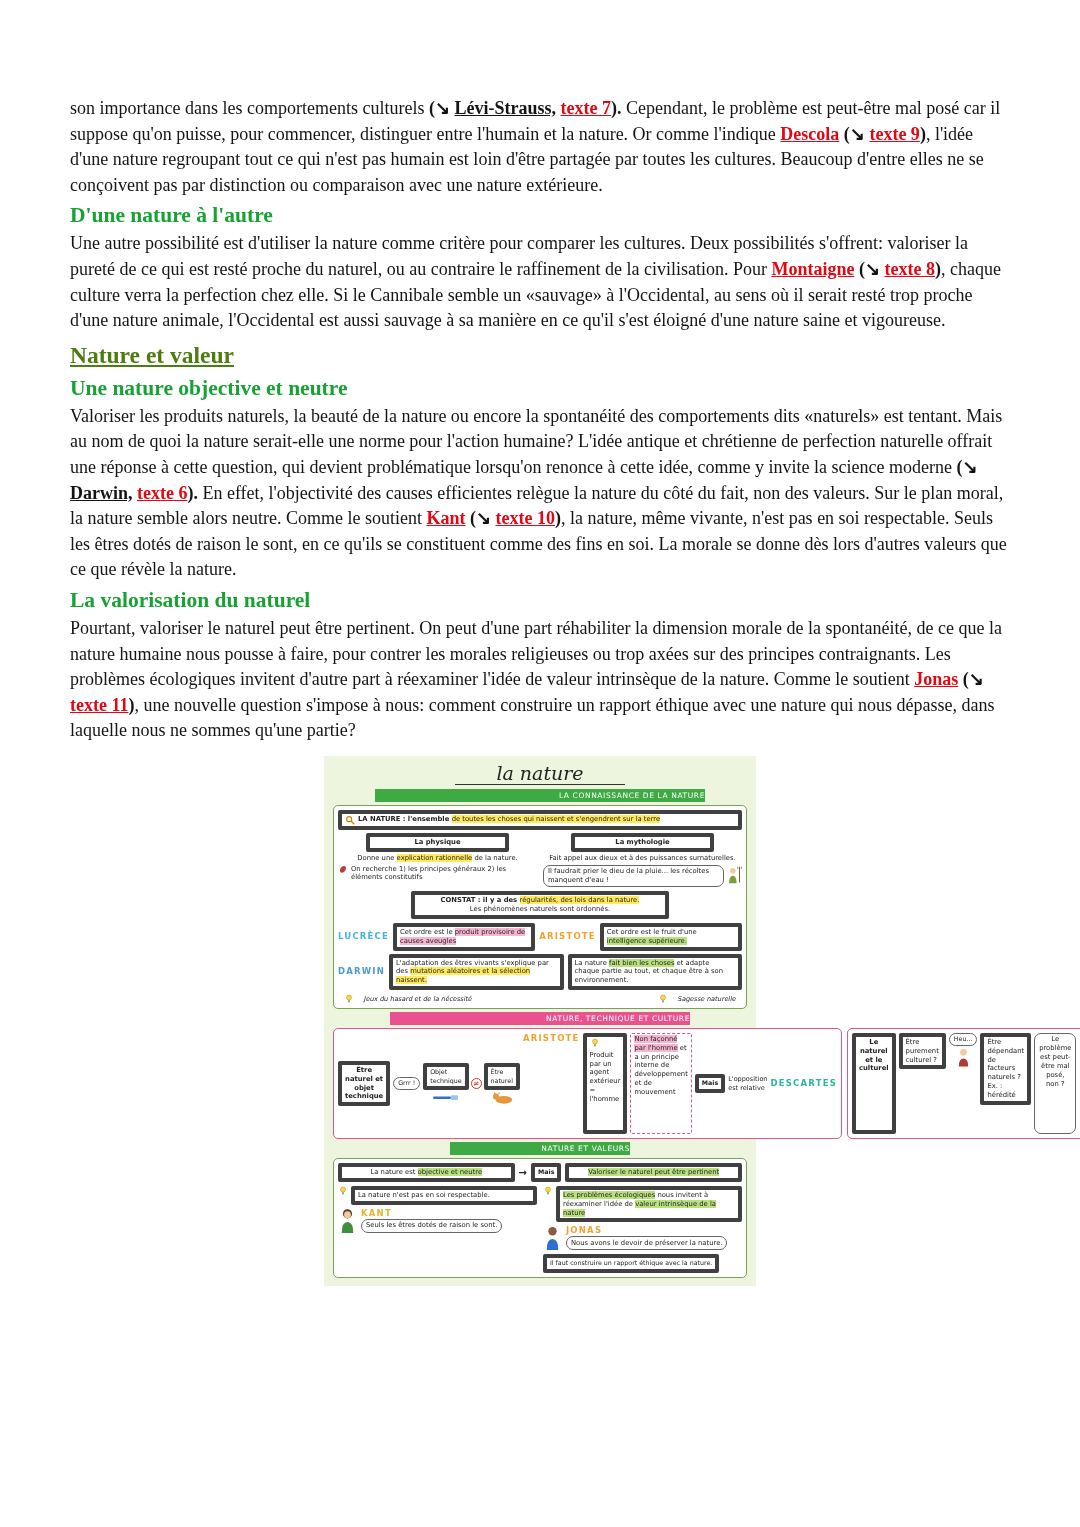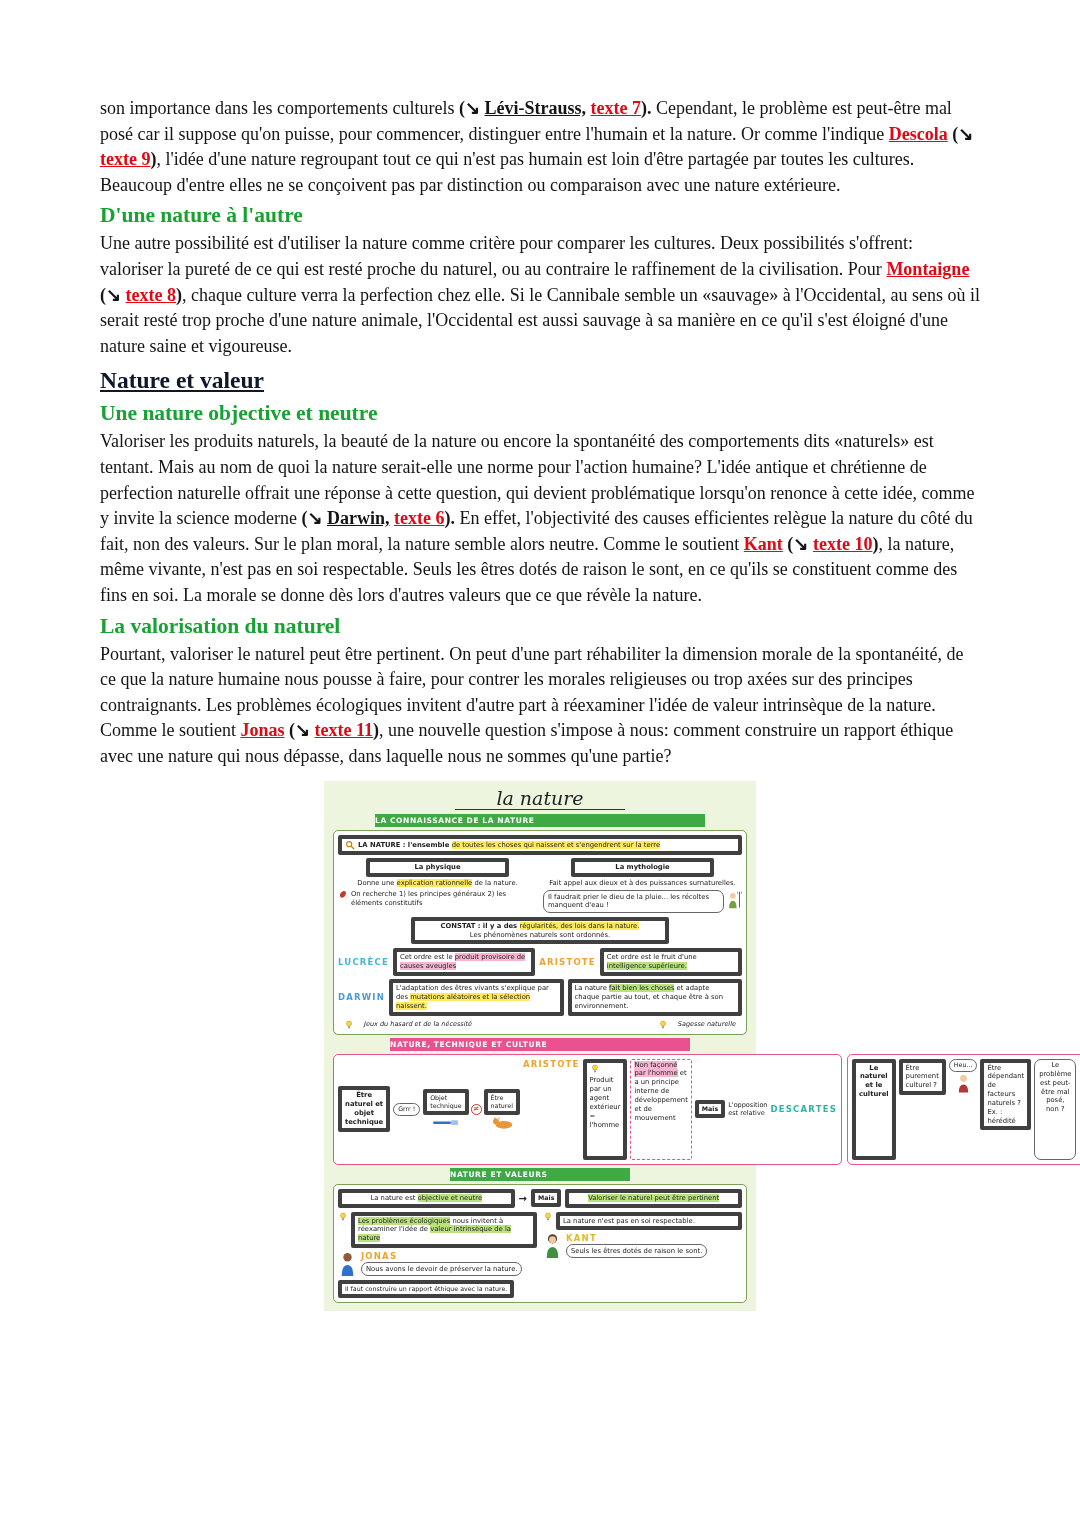--- a/index.html
+++ b/index.html
@@ -1,31 +1,31 @@
 <!DOCTYPE html>
 <html><head>
 <meta charset="utf-8">
 <style>
   *{box-sizing:border-box;}
   html,body{margin:0;padding:0;}
   body{width:1080px;background:#fff;color:#141414;font-family:"Liberation Serif",serif;}
-  .page{width:1080px;min-height:1527px;padding:96px 100px 24px;}
+  .page{width:1080px;min-height:1527px;padding:96px 70px 24px;}
   .para{margin:0;font-size:18px;line-height:25.6px;}
   .head-green{color:#18a233;font-size:21.5px;line-height:30px;font-weight:bold;margin:2px 0 1px;}
-  .head-red{color:#0f172a;font-size:23.5px;line-height:32px;font-weight:bold;text-decoration:underline;margin:5px 0 1px;}
+  .head-red{color:#4d7c0f;font-size:23.5px;line-height:32px;font-weight:bold;text-decoration:underline;margin:5px 0 1px;}
   .seg-b{font-weight:bold;}
   a{cursor:pointer;}
   a.seg-bu{font-weight:bold;text-decoration:underline;color:#141414;}
   a.seg-r{font-weight:bold;text-decoration:underline;color:#e30613;}
 
   
   .info-wrap{width:432px;margin:12px auto 0;}
   .info{width:432px;background:#edf5df;padding:6px 9px 8px;font-family:"DejaVu Sans",sans-serif;color:#222;}
   .info-title{text-align:center;font-family:"DejaVu Serif",serif;font-style:italic;font-size:19px;line-height:22px;border-bottom:1px solid #333;width:170px;margin:0 auto 4px;}
-  .banner{display:block;color:#fff;font-weight:bold;font-size:7.5px;letter-spacing:.6px;text-align:left;padding:2px 0;margin:3px auto;}
+  .banner{display:block;color:#fff;font-weight:normal;font-size:7.5px;letter-spacing:.6px;text-align:right;padding:2px 0;margin:3px auto;}
   .bg-green{background:#3fa944;}
   .bg-pink{background:#e8538f;}
   .w-a{width:330px;} .w-b{width:300px;} .w-c{width:180px;}
   .panel{background:#fff;border:1px solid #7aa05a;border-radius:5px;padding:4px;font-size:6.8px;line-height:1.3;}
   .pinkb{border-color:#e8538f;}
   .box{border:4px solid #404040;background:#fff;border-radius:2px;padding:1px 3px;}
   .tbox{font-weight:bold;text-align:center;}
   .b{font-weight:bold;}
   .hl-y{background:#ffe95c;}
   .hl-p{background:#f6b6d2;}
@@ -243,53 +243,53 @@
           <div class="box chip b">Mais</div>
           <div class="box vhead"><span class="hl-g">Valoriser le naturel peut être pertinent</span></div>
         </div>
         <div class="vrow2">
           <div class="vcol">
             <div class="caprow">
               <svg class="ic" viewBox="0 0 10 14">
                   <circle cx="5" cy="5" r="3.5" fill="#ffd83d" stroke="#b8912a" stroke-width="0.8"></circle>
                   <rect x="3.6" y="8.6" width="2.8" height="3" fill="#9aa0a6"></rect>
                 </svg>
+              <div class="box grow">La nature n'est pas en soi respectable.</div>
+            </div>
+            <div class="kj">
+              <svg class="person big" viewBox="0 0 18 24">
+                  <circle cx="9" cy="5.6" r="4.4" fill="#5a3d28"></circle>
+                  <circle cx="9" cy="6.4" r="3.3" fill="#f2c9a0"></circle>
+                  <path d="M3.5 24 Q3.5 13.5 9 13.5 Q14.5 13.5 14.5 24 Z" fill="#3f8f3f"></path>
+                </svg>
+              <div>
+                <div class="phil ph-kant">KANT</div>
+                <div class="bubble">Seuls les êtres dotés de raison le sont.</div>
+              </div>
+            </div>
+          </div>
+          <div class="vcol">
+            <div class="caprow">
+              <svg class="ic" viewBox="0 0 10 14">
+                  <circle cx="5" cy="5" r="3.5" fill="#ffd83d" stroke="#b8912a" stroke-width="0.8"></circle>
+                  <rect x="3.6" y="8.6" width="2.8" height="3" fill="#9aa0a6"></rect>
+                </svg>
               <div class="box grow"><span class="hl-g">Les problèmes écologiques</span><span> nous invitent à réexaminer l'idée de </span><span class="hl-g">valeur intrinsèque de la nature</span></div>
             </div>
             <div class="kj">
               <svg class="person big" viewBox="0 0 18 24">
                   <circle cx="9" cy="6" r="4" fill="#8d5a3b"></circle>
                   <path d="M3.5 24 Q3.5 13.5 9 13.5 Q14.5 13.5 14.5 24 Z" fill="#2f6fd0"></path>
                 </svg>
               <div>
                 <div class="phil ph-jonas">JONAS</div>
                 <div class="bubble">Nous avons le devoir de préserver la nature.</div>
               </div>
               <div class="box note">Il faut construire un rapport éthique avec la nature.</div>
             </div>
           </div>
-          <div class="vcol">
-            <div class="caprow">
-              <svg class="ic" viewBox="0 0 10 14">
-                  <circle cx="5" cy="5" r="3.5" fill="#ffd83d" stroke="#b8912a" stroke-width="0.8"></circle>
-                  <rect x="3.6" y="8.6" width="2.8" height="3" fill="#9aa0a6"></rect>
-                </svg>
-              <div class="box grow">La nature n'est pas en soi respectable.</div>
-            </div>
-            <div class="kj">
-              <svg class="person big" viewBox="0 0 18 24">
-                  <circle cx="9" cy="5.6" r="4.4" fill="#5a3d28"></circle>
-                  <circle cx="9" cy="6.4" r="3.3" fill="#f2c9a0"></circle>
-                  <path d="M3.5 24 Q3.5 13.5 9 13.5 Q14.5 13.5 14.5 24 Z" fill="#3f8f3f"></path>
-                </svg>
-              <div>
-                <div class="phil ph-kant">KANT</div>
-                <div class="bubble">Seuls les êtres dotés de raison le sont.</div>
-              </div>
-            </div>
-          </div>
         </div>
       </div>
     </div>
 
   </div>
 
 </div>
 
 </body></html>

